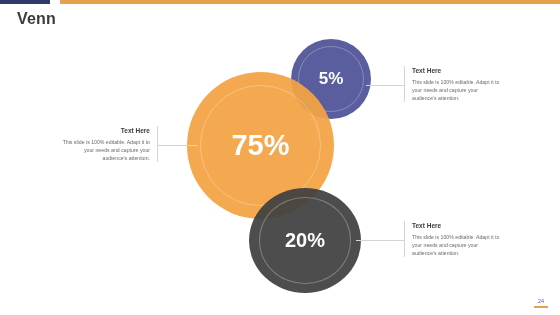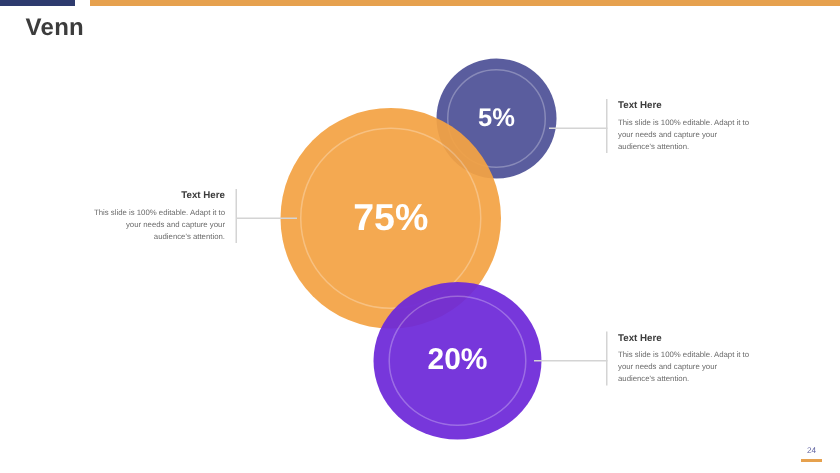--- a/index.html
+++ b/index.html
@@ -99,29 +99,29 @@
   
   .circle-orange {
     left: 187px;
     top: 72px;
     width: 147px;
     height: 147px;
     background: #f4a344;
     opacity: 0.93;
     z-index: 3;
   }
-  .circle-orange .pct { font-size: 25px; }
+  .circle-orange .pct { font-size: 29px; }
 
   
   .circle-blue-bottom {
     left: 249px;
     top: 188px;
     width: 112px;
     height: 105px;
-    background: #6d28d9;
+    background: #404040;
     opacity: 0.93;
     z-index: 4;
   }
   .circle-blue-bottom .pct { font-size: 20px; }
 
   
   .callout {
     position: absolute;
     width: 92px;
     z-index: 6;

